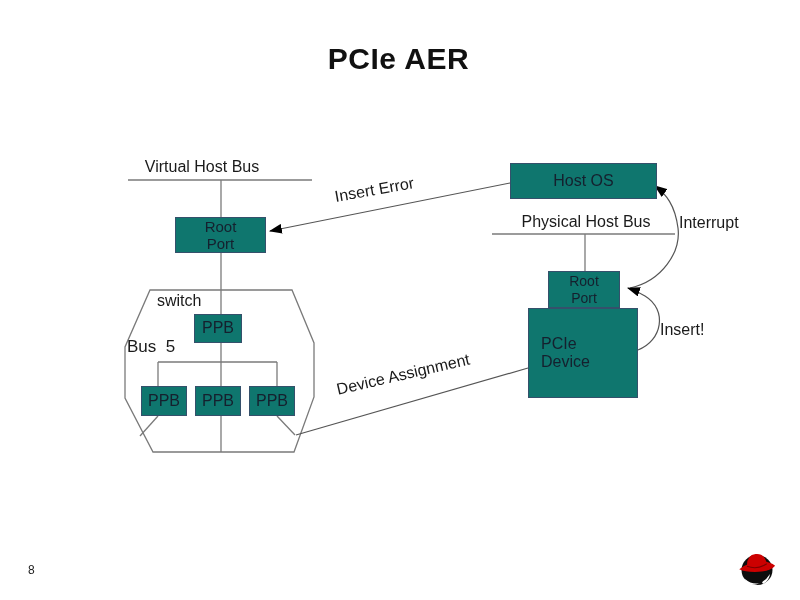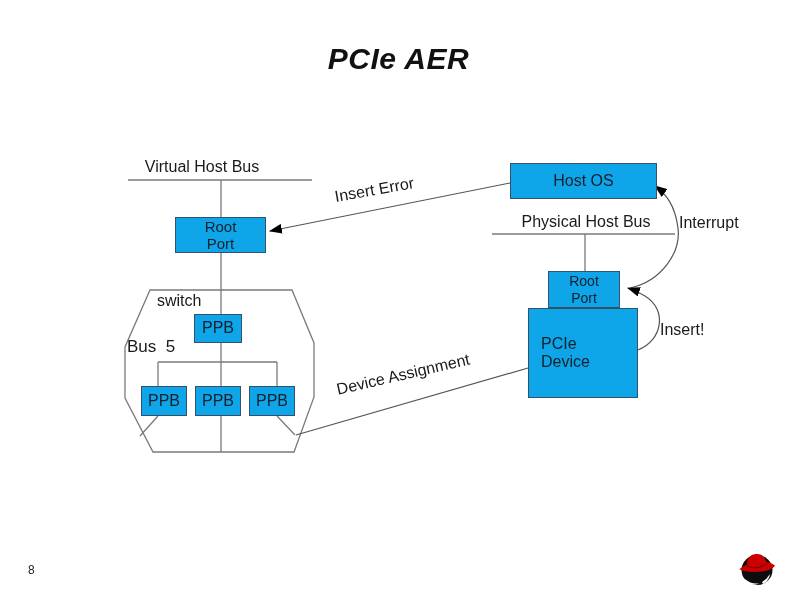--- a/index.html
+++ b/index.html
@@ -2,25 +2,25 @@
 <html><head>
 <meta charset="utf-8">
 <style>
   html,body{margin:0;padding:0;background:#ffffff;}
   .slide{
     position:relative;width:800px;height:600px;background:#ffffff;overflow:hidden;
     font-family:"Liberation Sans", sans-serif;color:#1a1a1a;
   }
   .title{
     position:absolute;left:0;right:3px;top:42px;text-align:center;
-    font-size:30px;font-weight:bold;color:#111;letter-spacing:0.5px;font-style:italic;
+    font-size:30px;font-weight:bold;color:#111;letter-spacing:0.5px;
   }
   svg.connectors{position:absolute;left:0;top:0;}
   .box{
-    position:absolute;background:#0ea5e9;border:1px solid #35506b;
+    position:absolute;background:#0f766e;border:1px solid #35506b;
     display:flex;align-items:center;justify-content:center;
     text-align:center;white-space:pre-line;box-sizing:border-box;
     font-size:15px;line-height:1.15;color:#15202e;
   }
   .box.small{font-size:14px;}
   .box.big{font-size:16px;}
   .box.pcie{justify-content:flex-start;text-align:left;padding-left:12px;font-size:16px;}
   .lbl{position:absolute;font-size:16px;color:#1a1a1a;white-space:pre;}
   .lbl.center{text-align:center;}
   .rot-insert{transform:rotate(-10deg);transform-origin:0 50%;}

